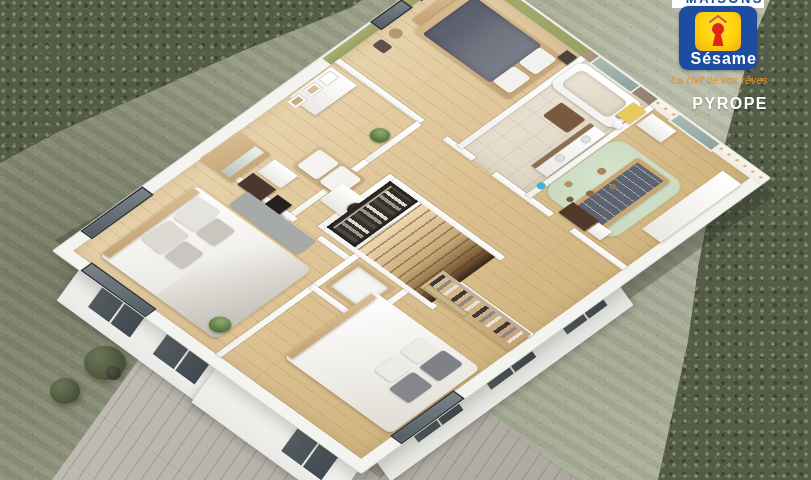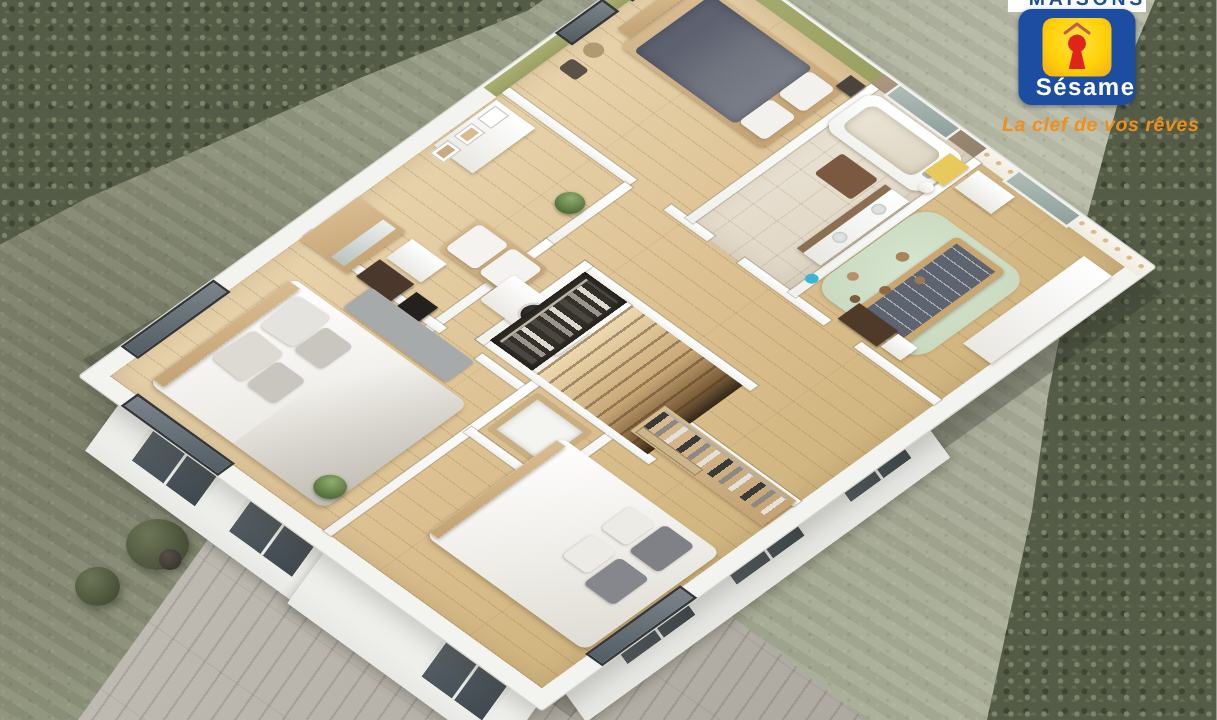--- a/index.html
+++ b/index.html
@@ -75,21 +75,21 @@
 
   
   .logo{left:668px;top:0;width:100px;z-index:10;text-align:right;}
   .maisons{position:relative;margin:-12px auto 0;width:92px;height:20px;background:#ffffff;overflow:hidden;
     color:#1d4fa1;font-weight:bold;font-size:13px;letter-spacing:2.5px;line-height:22px;}
   .bluesq{position:relative;margin:-2px auto 0;width:78px;height:64px;border-radius:9px;background:#1c4da0;
     box-shadow:0 1px 3px rgba(20,30,60,.4);}
   .yellsq{position:absolute;left:16px;top:6px;width:46px;height:39px;border-radius:7px;
     background:radial-gradient(circle at 50% 38%,#ffe23c,#ffd008 58%,#f2a71b);}
   .sesame{position:absolute;left:0;right:0;bottom:2px;color:#fff;font-weight:bold;font-size:16px;letter-spacing:1px;}
-  .tagline{margin-top:5px;color:#ef8f1c;font-size:13px;font-weight:bold;font-style:italic;letter-spacing:.4px;white-space:nowrap;}
+  .tagline{margin-top:5px;color:#ef8f1c;font-size:10px;font-weight:normal;font-style:italic;letter-spacing:.4px;white-space:nowrap;}
   .pyrope{margin-top:9px;color:#ffffff;font-weight:bold;font-size:16px;letter-spacing:1.5px;text-shadow:0 1px 2px rgba(40,45,30,.4);}
   .etage{margin-top:4px;color:rgba(255,255,255,.88);font-size:14px;letter-spacing:3.5px;text-shadow:0 1px 2px rgba(40,45,30,.35);}
 </style>
 </head>
 <body>
 
 <div class="stage">
 
   <div class="abs grass"></div>
   <div class="abs grassnoise"></div>
@@ -265,15 +265,16 @@
       <div class="yellsq">
         <svg width="46" height="39" viewBox="0 0 46 39">
           <polyline points="15,10 23,4 31,10" fill="none" stroke="#c65a4e" stroke-width="2" stroke-linecap="round" stroke-linejoin="round"></polyline>
           <circle cx="23" cy="17" r="6" fill="#df241b"></circle>
           <path d="M20.5 21 L17.5 34 L28.5 34 L25.5 21 Z" fill="#df241b"></path>
         </svg>
       </div>
       <div class="sesame">Sésame</div>
     </div>
     <div class="tagline">La clef de vos rêves</div>
+    <div class="pyrope">PYROPE</div>
   </div>
 
 </div>
 
 </body></html>

